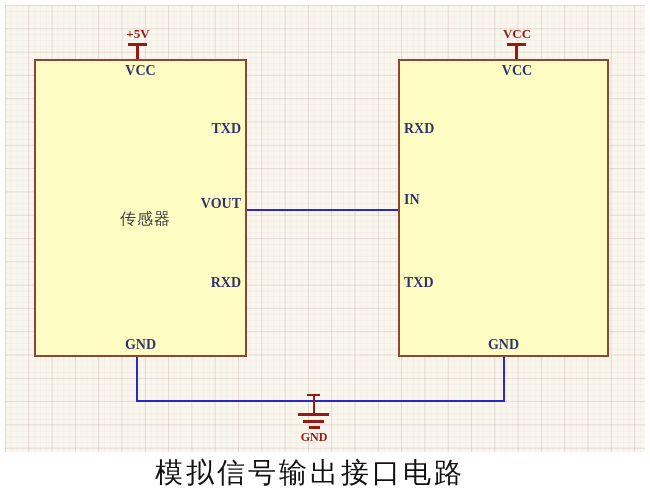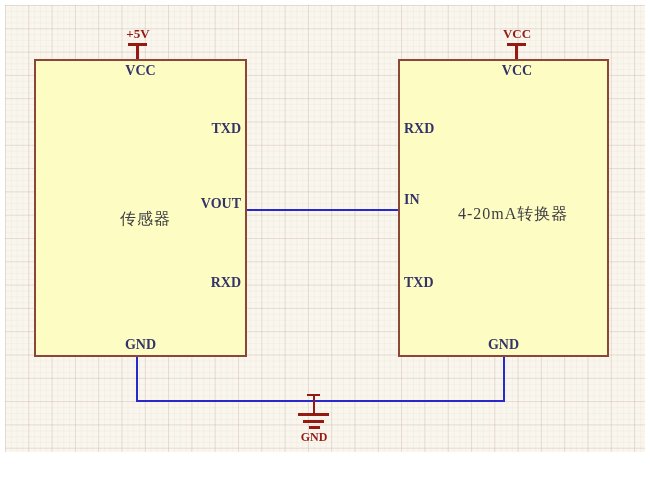--- a/index.html
+++ b/index.html
@@ -101,17 +101,19 @@
     <div class="pin pin-bottom">GND</div>
     <div class="part-name" style="left:84px;top:135px;margin-top:15px;">传感器</div>
   </div>
 
   <div class="block block-converter">
     <div class="pin pin-top-offset">VCC</div>
     <div class="pin pin-left" style="top:61px;">RXD</div>
     <div class="pin pin-left" style="top:132px;">IN</div>
     <div class="pin pin-left" style="top:215px;">TXD</div>
     <div class="pin pin-bottom">GND</div>
-    <div class="part-name" style="left:58px;top:145px;">4-20mA转换器</div>
   </div>
 
+  <div class="caption-area">
+    <div class="caption">模拟信号输出接口电路</div>
+  </div>
 
 </div>
 
 </body></html>

